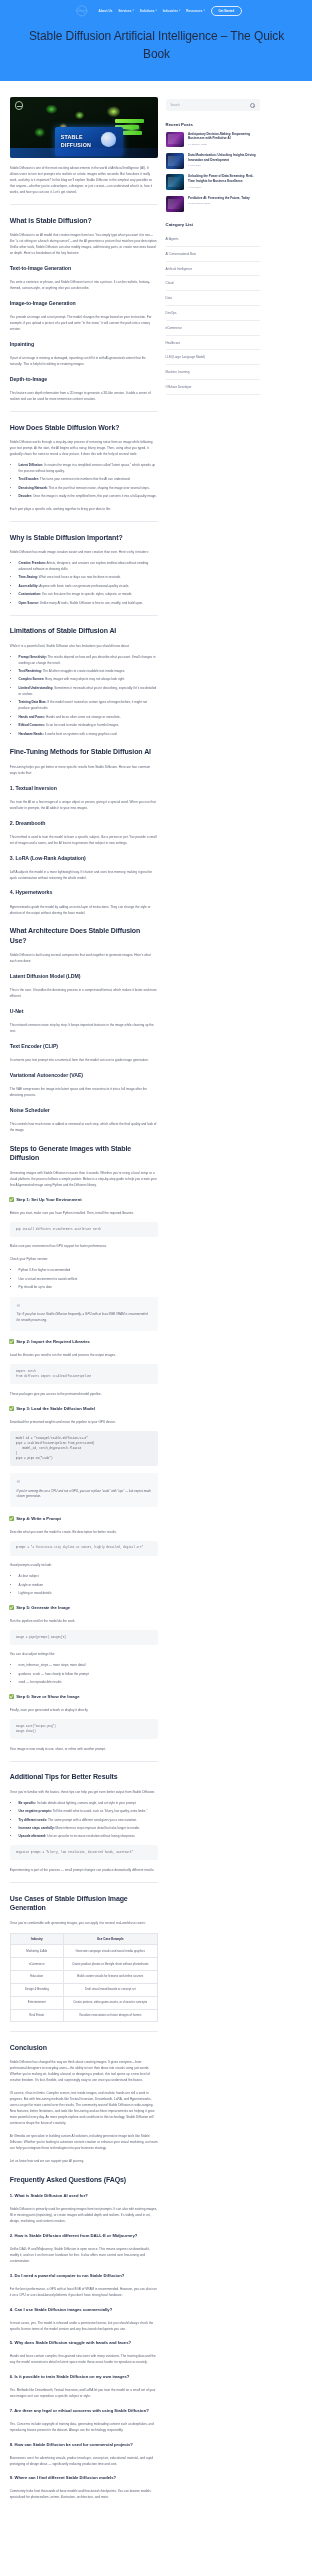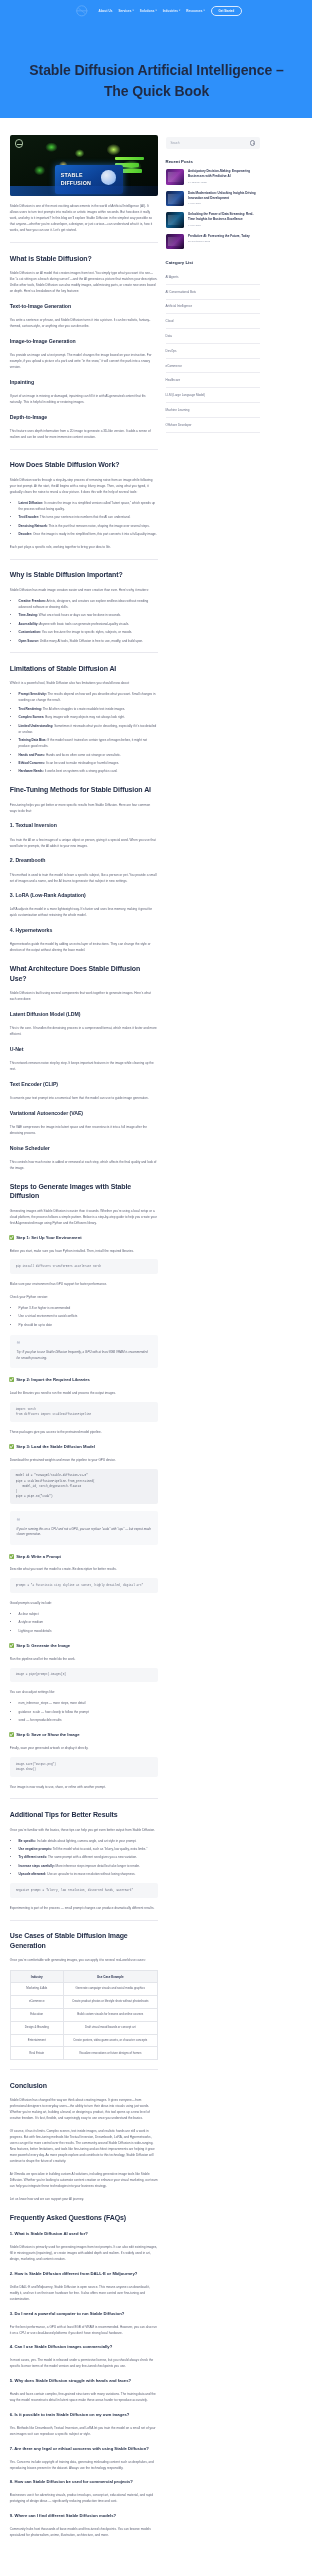--- a/index.html
+++ b/index.html
@@ -47,25 +47,24 @@
     white-space: nowrap;
     font-weight: 600;
   }
   .hero {
     background: #2e90fa;
     padding: 10.7px 23.4px 17.6px 23.4px;
     text-align: center;
   }
   .hero h1 {
     color: #1f2a44;
-    font-size: 14px;
+    font-size: 12px;
     line-height: 1.45;
-    font-weight: 700;
+    font-weight: 400;
     letter-spacing: -0.1px;
-    margin-top: 32px;
   }
 
   
   .wrap {
     display: flex;
     gap: 7.8px;
     padding: 16.6px 9.8px 0 9.8px;
     align-items: flex-start;
   }
   .content { width: 148px; flex: none; }

